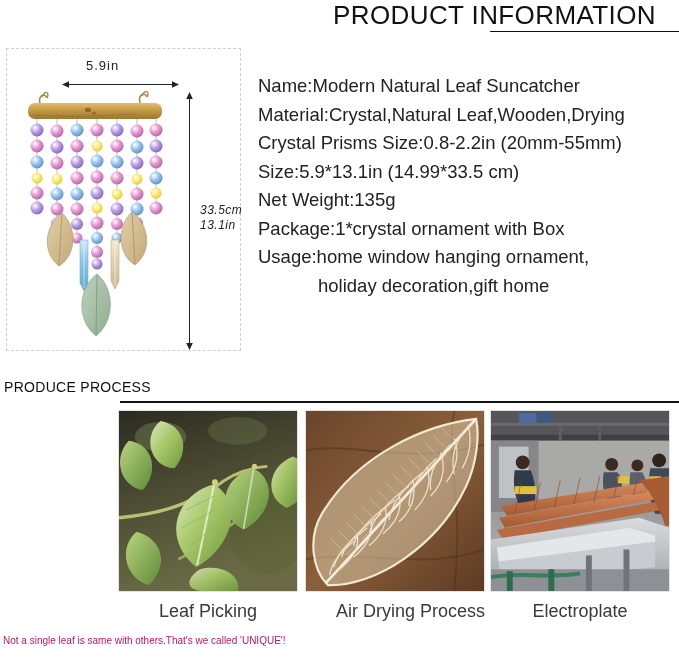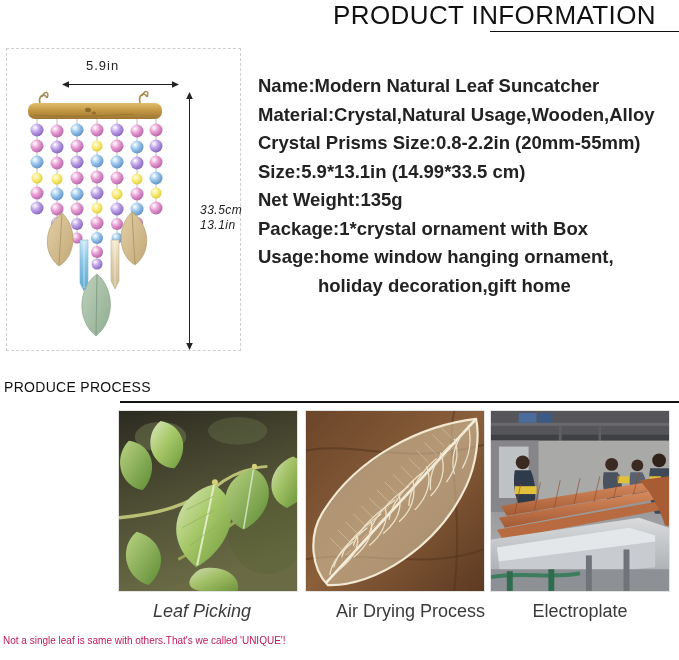--- a/index.html
+++ b/index.html
@@ -53,34 +53,34 @@
         border:1px solid #e3e3e3;box-sizing:border-box;}
   .proc-1{left:118px;}
   .proc-2{left:305px;}
   .proc-3{left:490px;}
   .proc svg{display:block;width:100%;height:100%;}
 
   .caption{
     position:absolute;top:601px;font-size:18px;color:#3a3a3a;
     text-align:center;white-space:nowrap;
   }
-  .cap-1{left:112px;width:180px;font-style:italic;}
+  .cap-1{left:118px;width:180px;}
   .cap-2{left:305px;width:180px;text-align:right;}
   .cap-3{left:490px;width:180px;}
 
   .footnote{
     position:absolute;left:3px;top:635px;font-size:10px;color:#be185d;white-space:nowrap;
   }
 
   
   .info{
     position:absolute;left:258px;top:72px;width:421px;
     font-size:18.5px;line-height:28.5px;color:#222;
   }
-  .info div{white-space:nowrap;font-weight:bold;}
+  .info div{white-space:nowrap;}
   .info .indent{padding-left:60px;}
 </style>
 </head>
 <body>
 
 <div class="page">
 
   <div class="title-product">PRODUCT INFORMATION</div>
   <div class="rule-product"></div>
 
@@ -249,21 +249,21 @@
     </g>
 
     <g>
       <path d="M83 186 C64 200, 62 232, 82 248 C102 232, 100 200, 83 186 Z" fill="url(#leafgreen)" stroke="#8aa88b" stroke-width="0.7"></path>
       <path d="M83 187 L82 247" stroke="#7e9a80" stroke-width="0.9" fill="none"></path>
     </g>
   </svg>
 
   <div class="info">
     <div>Name:Modern Natural Leaf Suncatcher</div>
-    <div>Material:Crystal,Natural Usage,Wooden,Alloy</div>
+    <div>Material:Crystal,Natural Leaf,Wooden,Drying</div>
     <div>Crystal Prisms Size:0.8-2.2in (20mm-55mm)</div>
     <div>Size:5.9*13.1in (14.99*33.5 cm)</div>
     <div>Net Weight:135g</div>
     <div>Package:1*crystal ornament with Box</div>
     <div>Usage:home window hanging ornament,</div>
     <div class="indent">holiday decoration,gift home</div>
   </div>
 
   <div class="title-process">PRODUCE PROCESS</div>
   <div class="rule-process"></div>

